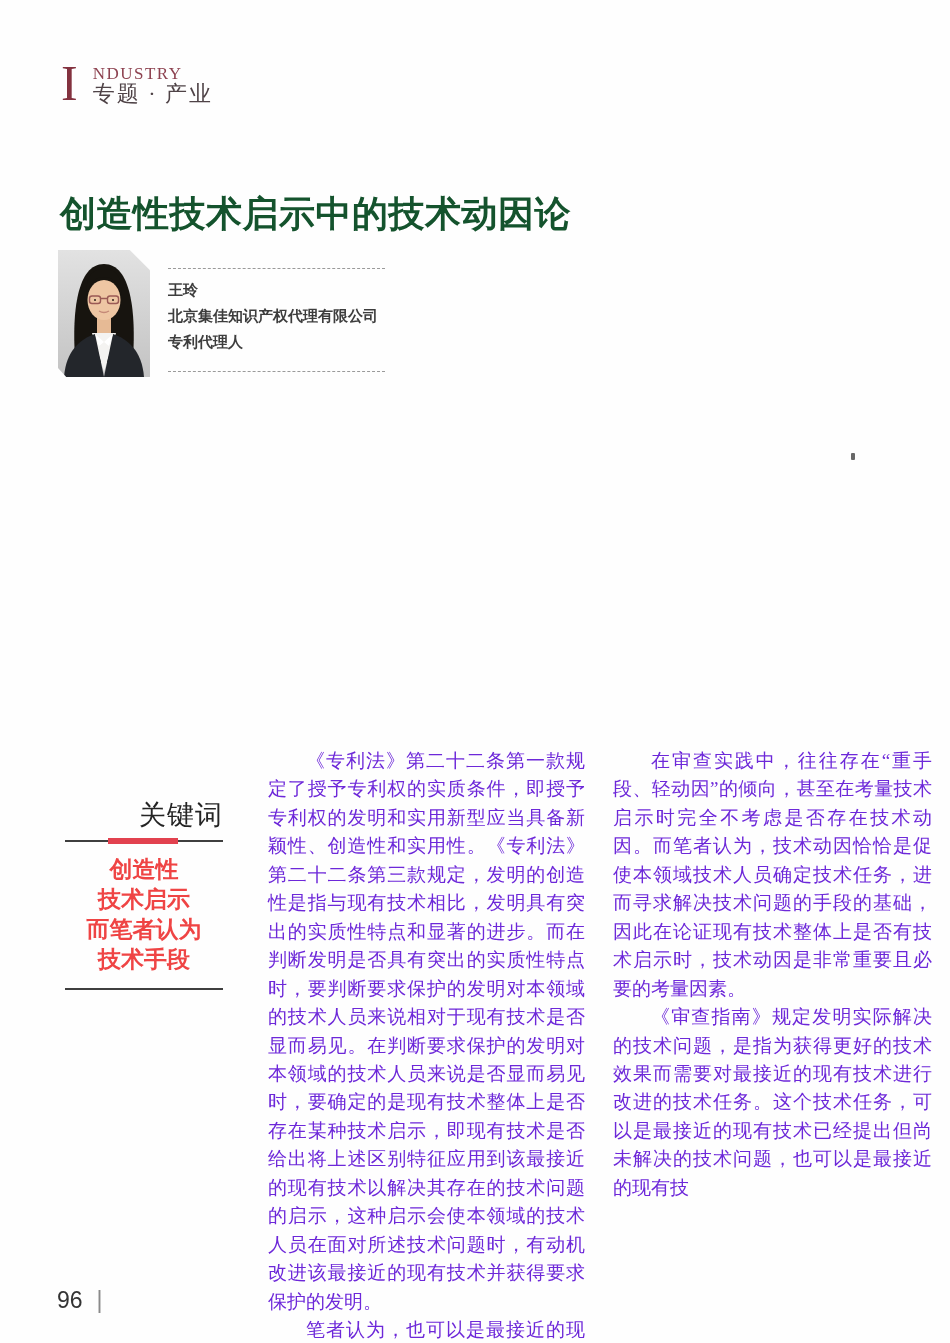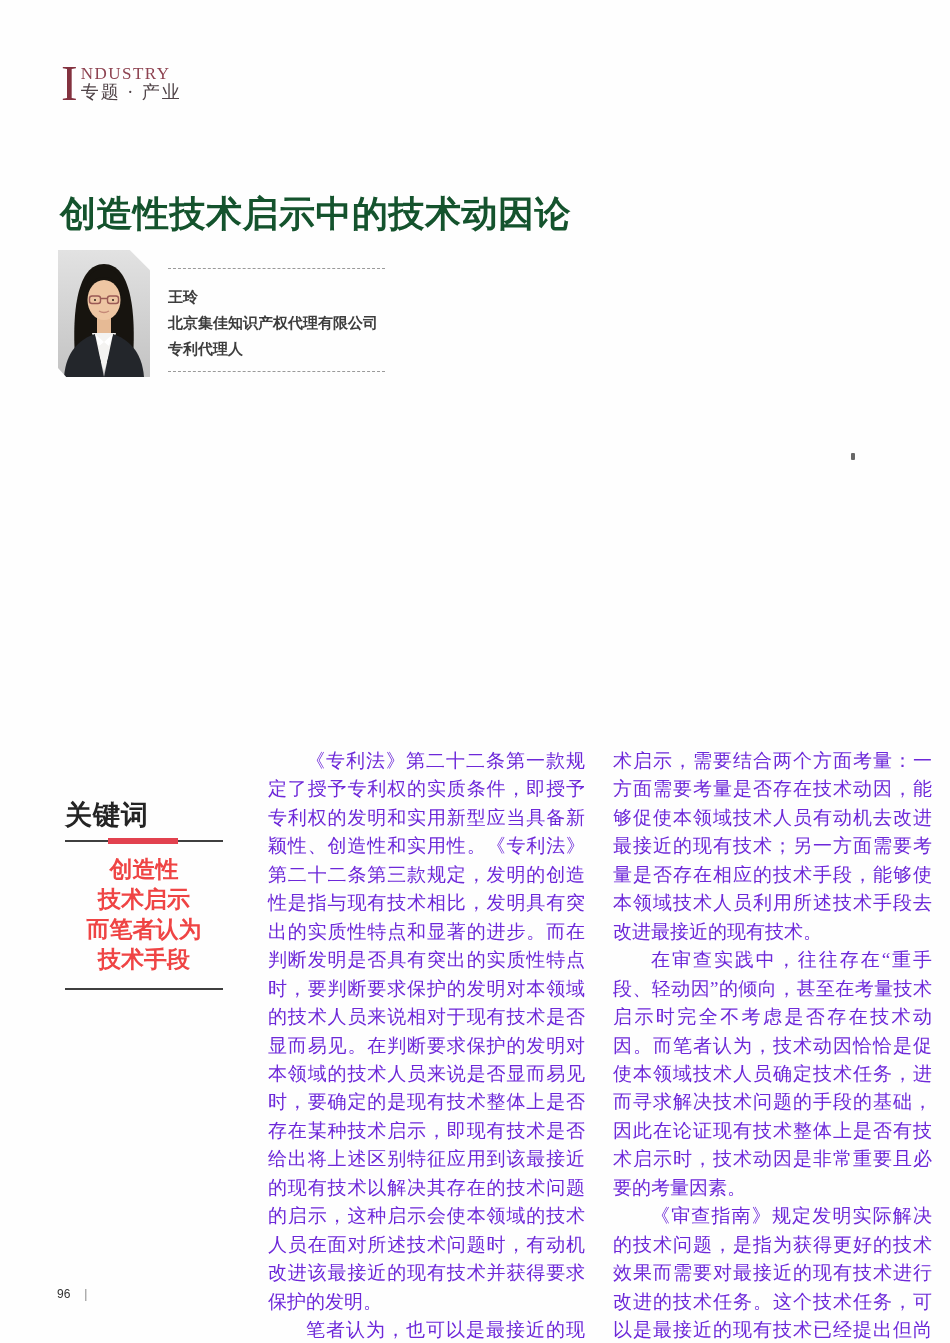--- a/index.html
+++ b/index.html
@@ -12,27 +12,27 @@
     overflow: hidden;
   }
   .page { position: absolute; inset: 0; background: #fefefe; }
 
   
   .masthead { position: absolute; left: 61px; top: 58px; display: flex; align-items: flex-start; }
   .masthead-initial {
     font-family: "Liberation Serif", serif;
     font-size: 50px; line-height: 1; color: #83323f; font-weight: 400;
   }
-  .masthead-text { margin-left: 3px; margin-top: 7px; }
+  .masthead-text { margin-left: 15px; margin-top: 7px; }
   .masthead-rest {
     font-family: "Liberation Serif", serif;
     font-size: 17px; line-height: 1; letter-spacing: 1.5px; color: #8d4250;
   }
   .masthead-section {
-    font-size: 18px; line-height: 1; margin-top: 4px;
+    font-size: 22px; line-height: 1; margin-top: 4px;
     letter-spacing: 2px; color: #4f4347;
   }
 
   
   .article-title {
     position: absolute; left: 60px; top: 190px;
     font-family: "Liberation Sans", "DejaVu Sans", sans-serif;
     font-size: 36px; font-weight: 700; letter-spacing: 0.5px;
     color: #14532d; white-space: nowrap;
   }
@@ -40,28 +40,28 @@
   
   .author-photo {
     position: absolute; left: 58px; top: 250px; width: 92px; height: 127px;
     clip-path: polygon(0 0, 78% 0, 100% 16%, 100% 100%, 9% 100%, 0 93%);
     box-shadow: 0 0 2px rgba(0,0,0,0.25);
   }
   .author-photo svg { display: block; width: 100%; height: 100%; }
   .author-info {
     position: absolute; left: 168px; top: 268px; width: 217px; height: 104px;
     border-top: 1px dashed #9a9a9a; border-bottom: 1px dashed #9a9a9a;
-    padding-top: 15px;
+    padding-top: 8px;
     font-size: 15px; font-weight: 600; color: #3d3d3d; line-height: 26px;
   }
 
   
   .keywords-box { position: absolute; left: 65px; top: 799px; width: 158px; }
   .kw-heading {
-    text-align: left; font-size: 27px; font-weight: 700;
+    text-align: right; font-size: 27px; font-weight: 400;
     color: #242424; line-height: 1.25; letter-spacing: 1px;
   }
   .kw-rule { position: relative; height: 2px; background: #3f3f3f; margin-top: 7px; }
   .kw-rule .red-bar {
     position: absolute; left: 43px; top: -2px; width: 70px; height: 6px;
     background: #e2414f;
   }
   .kw-items { margin-top: 13px; text-align: center; }
   .kw-item { font-size: 23px; font-weight: 600; color: #ef4444; line-height: 30px; }
   .kw-rule-bottom { height: 2px; background: #3f3f3f; margin-top: 13px; }
@@ -74,21 +74,21 @@
   }
   .col-1 { left: 268px; width: 317px; }
   .col-2 { left: 613px; width: 319px; }
   .body-col p { text-indent: 2em; }
   .body-col p.no-indent { text-indent: 0; }
 
   
   .page-footer {
     position: absolute; left: 57px; top: 1287px;
     font-family: "Liberation Sans", "DejaVu Sans", sans-serif;
-    font-size: 12px; color: #333;
+    font-size: 23px; color: #333;
   }
   .page-footer .separator { margin-left: 14px; color: #8a8a8a; font-weight: 300; }
   .scan-speck {
     position: absolute; left: 851px; top: 453px; width: 4px; height: 7px;
     background: #4d4d4d; opacity: 0.85; border-radius: 1px;
   }
 </style>
 </head>
 <body>
 
@@ -162,21 +162,20 @@
     </div>
     <div class="kw-rule-bottom"></div>
   </div>
 
   <div class="body-col col-1">
     <p>《专利法》第二十二条第一款规定了授予专利权的实质条件，即授予专利权的发明和实用新型应当具备新颖性、创造性和实用性。《专利法》第二十二条第三款规定，发明的创造性是指与现有技术相比，发明具有突出的实质性特点和显著的进步。而在判断发明是否具有突出的实质性特点时，要判断要求保护的发明对本领域的技术人员来说相对于现有技术是否显而易见。在判断要求保护的发明对本领域的技术人员来说是否显而易见时，要确定的是现有技术整体上是否存在某种技术启示，即现有技术是否给出将上述区别特征应用到该最接近的现有技术以解决其存在的技术问题的启示，这种启示会使本领域的技术人员在面对所述技术问题时，有动机改进该最接近的现有技术并获得要求保护的发明。</p>
     <p>笔者认为，也可以是最接近的现有技</p>
   </div>
 
   <div class="body-col col-2">
-    <p class="no-indent">术启示，需要结合两个方面考量：一方面需要考量是否存在技术动因，能够促使本领域技术人员有动机去改进最接近的现有技术；另一方面需要考量是否存在相应的技术手段，能够使本领域技术人员利用所述技术手段去改进最接近的现有技术。</p>
     <p>在审查实践中，往往存在“重手段、轻动因”的倾向，甚至在考量技术启示时完全不考虑是否存在技术动因。而笔者认为，技术动因恰恰是促使本领域技术人员确定技术任务，进而寻求解决技术问题的手段的基础，因此在论证现有技术整体上是否有技术启示时，技术动因是非常重要且必要的考量因素。</p>
     <p>《审查指南》规定发明实际解决的技术问题，是指为获得更好的技术效果而需要对最接近的现有技术进行改进的技术任务。这个技术任务，可以是最接近的现有技术已经提出但尚未解决的技术问题，也可以是最接近的现有技</p>
   </div>
 
   <div class="scan-speck"></div>
 
   <div class="page-footer">
     <span>96</span><span class="separator">|</span>
   </div>
 

